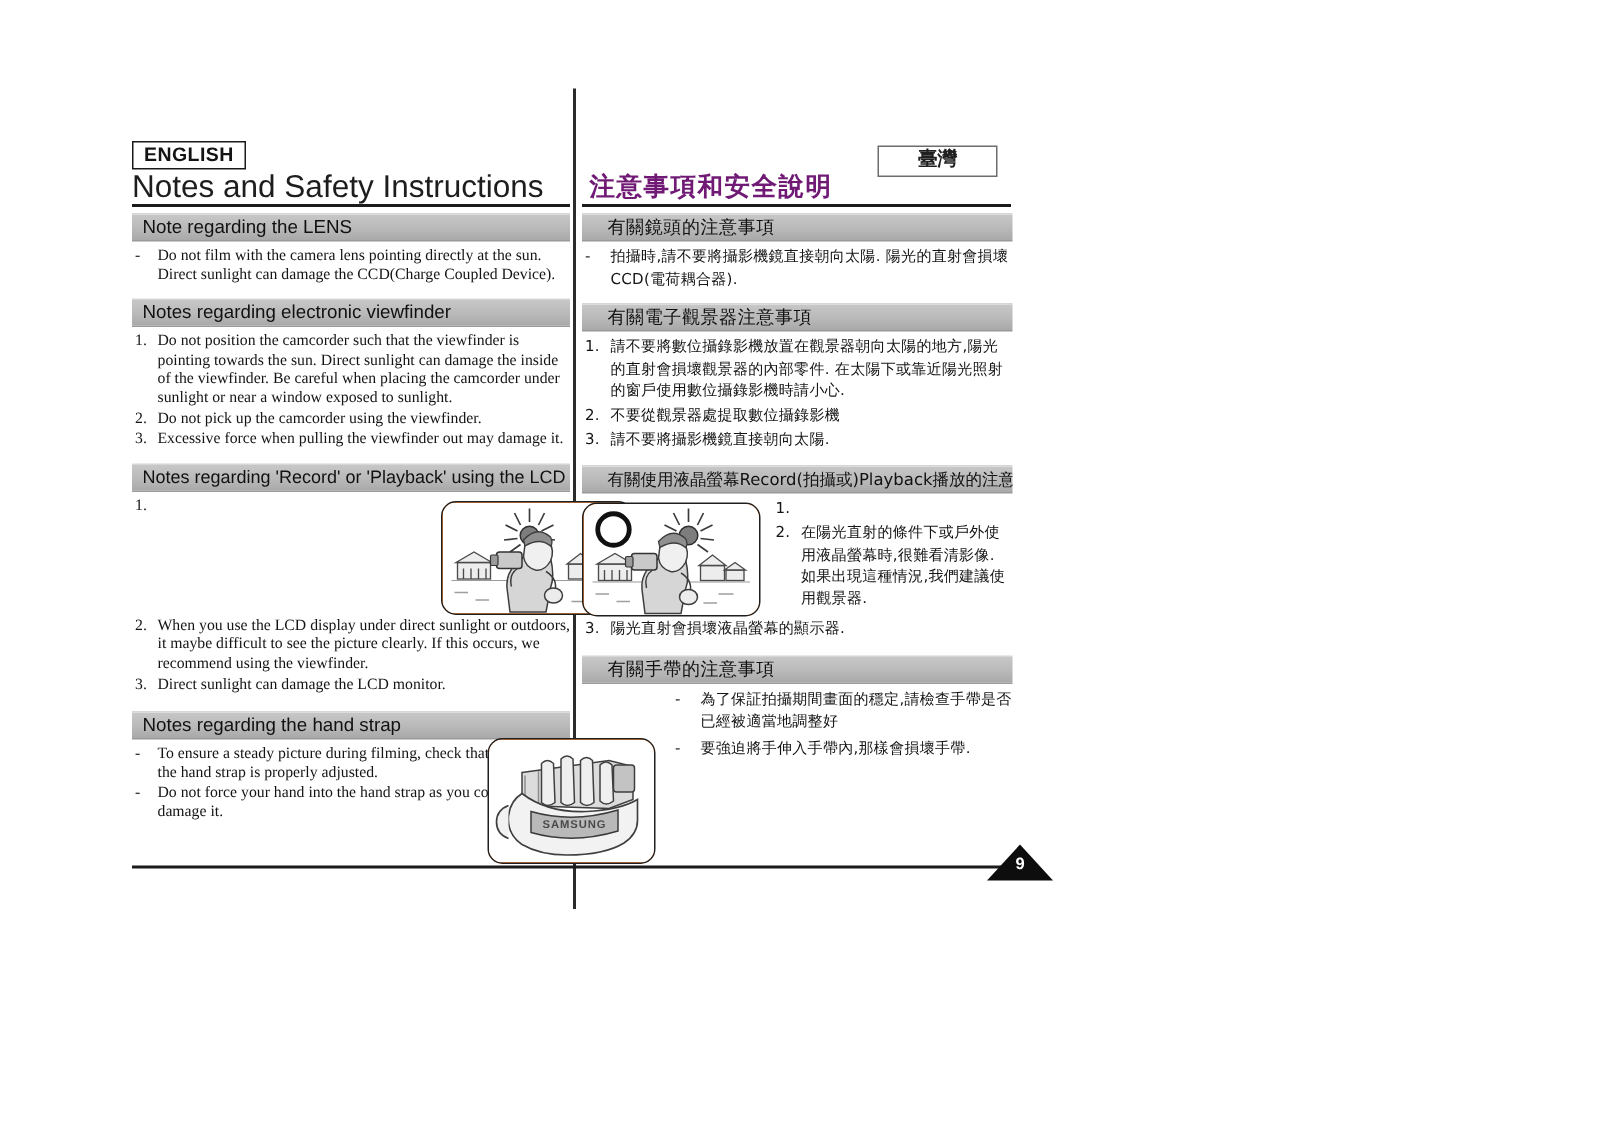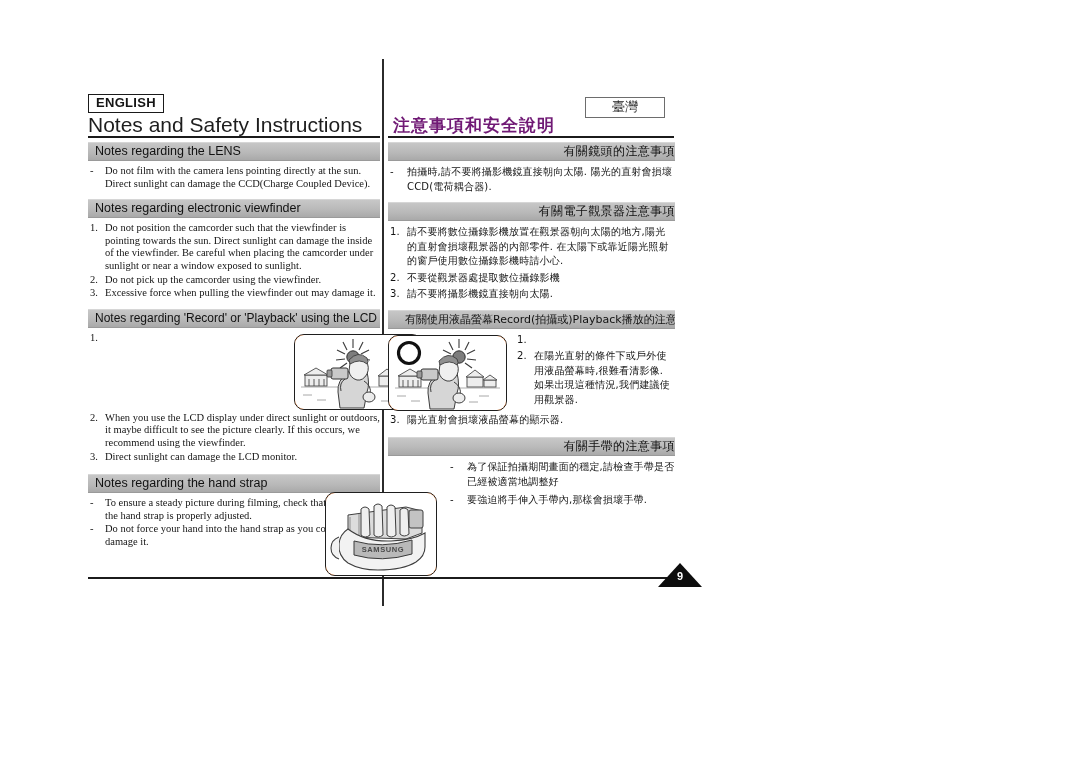--- a/index.html
+++ b/index.html
@@ -52,21 +52,21 @@
     line-height: 14px;
     background: #fff;
   }
   .region-chip {
     position: absolute;
     right: 8px; top: 3px;
     width: 78px;
     border: 1.5px solid #6d6d6d;
     text-align: center;
     font-family: "DejaVu Sans", sans-serif;
-    font-weight: normal;
+    font-weight: bold;
     font-size: 13px;
     line-height: 16px;
     padding: 1px 0 2px 0;
     background: #fff;
     color: #202020;
   }
   .title-en {
     position: absolute;
     left: 0; top: 19px;
     font-family: Liberation Sans, sans-serif;
@@ -123,21 +123,20 @@
     padding-left: 7px;
     color: #111;
   }
   .bar-zh {
     font-family: "DejaVu Sans", sans-serif;
     font-size: 12px;
     line-height: 17px;
     padding-left: 17px;
     color: #111;
     letter-spacing: 0.4px;
-    text-align: right;
   }
   .bar-zh.tight { font-size: 11px; letter-spacing: 0px; }
 
   
   .item {
     display: flex;
     font-size: 10.5px;
     line-height: 12.6px;
     margin-bottom: 1px;
   }
@@ -210,21 +209,21 @@
     <div class="region-chip">臺灣</div>
     <div class="title-en">Notes and Safety Instructions</div>
     <div class="title-zh">注意事項和安全說明</div>
   </div>
   <div class="rule-top-en"></div>
   <div class="rule-top-zh"></div>
 
   <div class="col col-en">
 
     <div class="bar">
-      <div class="bar-en">Notes regarding the LENS</div>
+      <div class="bar-en">Note regarding the LENS</div>
     </div>
     <div class="item en-text">
       <div class="mk">-</div>
       <div class="tx">Do not film with the camera lens pointing directly at the sun. Direct sunlight can damage the CCD(Charge Coupled Device).</div>
     </div>
 
     <div style="height:8px"></div>
 
     <div class="bar">
       <div class="bar-en">Notes regarding electronic viewfinder</div>

